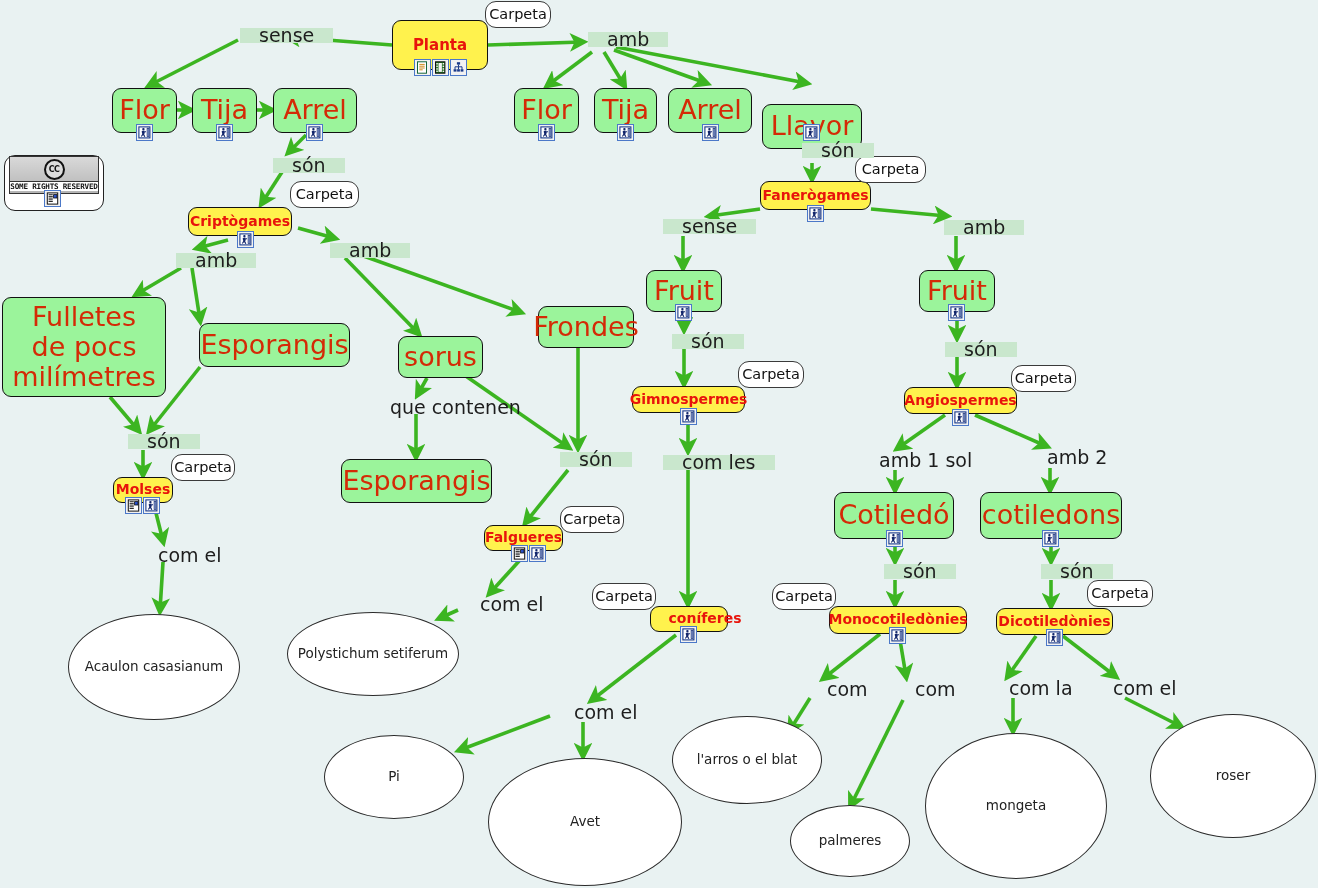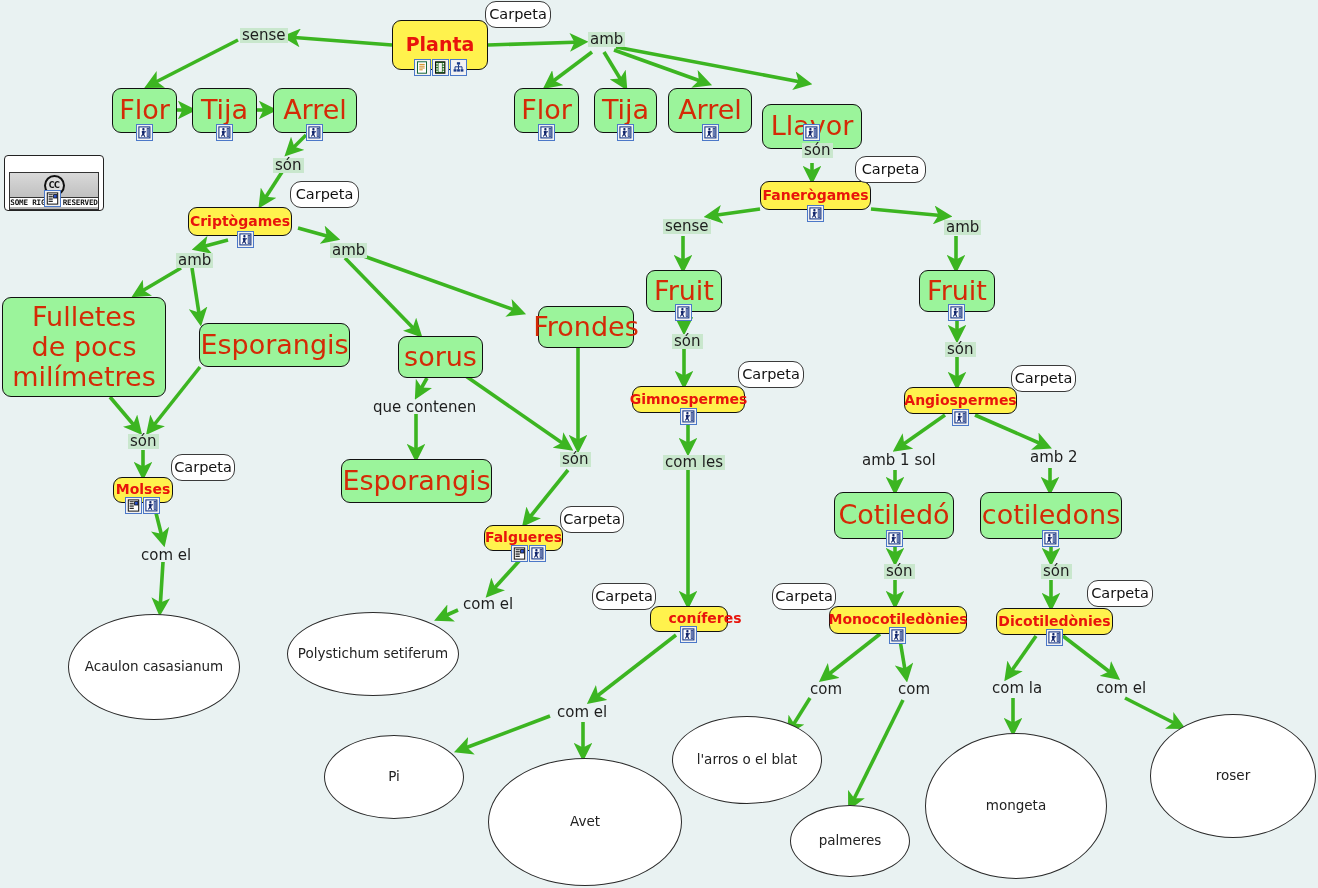--- a/index.html
+++ b/index.html
@@ -54,36 +54,36 @@
     border:1.2px solid #3a3a3a;
     border-radius:11px;
     color:#111;
     font-size:14.5px;
     padding:2px 10px;
   }
 
   
   .lnk{
     position:absolute;
-    font-size:15px;
+    font-size:19px;
     color:#1d1d1d;
     white-space:nowrap;
-    padding:0 2px;
+    padding:0 19px;
     line-height:15px;
   }
   .lnk.hl{background:#c9e7cd;}
 
   
   .cc-badge{
     position:absolute;
     background:#ffffff;
     border:1.4px solid #222;
-    border-radius:4px;
+    border-radius:11px;
     box-sizing:border-box;
-    display:flex;align-items:flex-end;justify-content:center;
+    display:flex;align-items:flex-start;justify-content:center;
   }
   .cc-inner{
     width:88px;height:36px;
     background:linear-gradient(#d9d9d9,#b4b4b4);
     border:1px solid #333;
     display:flex;flex-direction:column;align-items:center;justify-content:flex-start;
   }
   .cc-circ{
     width:17px;height:17px;border-radius:50%;
     border:2px solid #111;background:#dcdcdc;
@@ -183,21 +183,21 @@
         <path d="M899,634 L906,676"></path>
         <path d="M903,700 L851,805"></path>
         <path d="M1036,636 L1008,676"></path>
         <path d="M1013,698 L1013,730"></path>
         <path d="M1063,636 L1115,676"></path>
         <path d="M1125,698 L1180,726"></path>
       </g>
   </svg>
 
   <div id="node-layer">
-      <div class="node nd-yellow" style="left: 392px; top: 20px; width: 96px; height: 50px; font-size: 19px;">
+      <div class="node nd-yellow" style="left: 392px; top: 20px; width: 96px; height: 50px; font-size: 15px;">
         <span>Planta</span>
       </div>
       <div class="node nd-green" style="left: 112px; top: 88px; width: 65px; height: 45px;">
         <span>Flor</span>
       </div>
       <div class="node nd-green" style="left: 192px; top: 88px; width: 65px; height: 45px;">
         <span>Tija</span>
       </div>
       <div class="node nd-green" style="left: 273px; top: 88px; width: 84px; height: 45px;">
         <span>Arrel</span>

